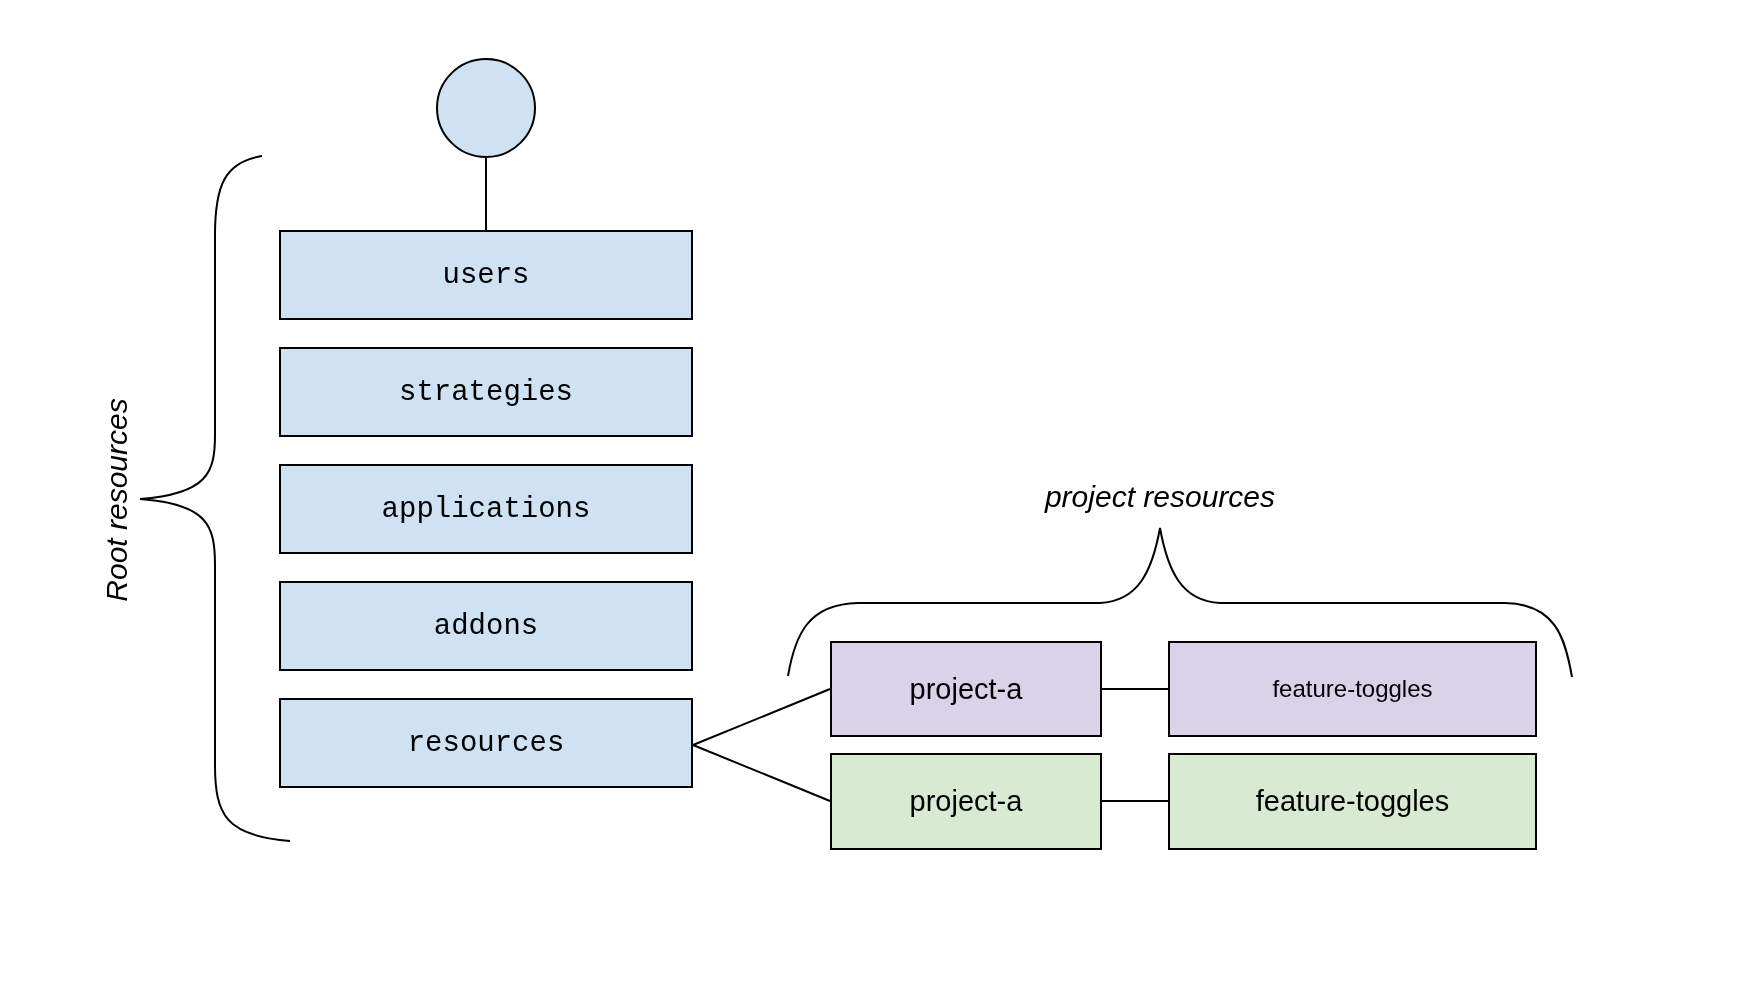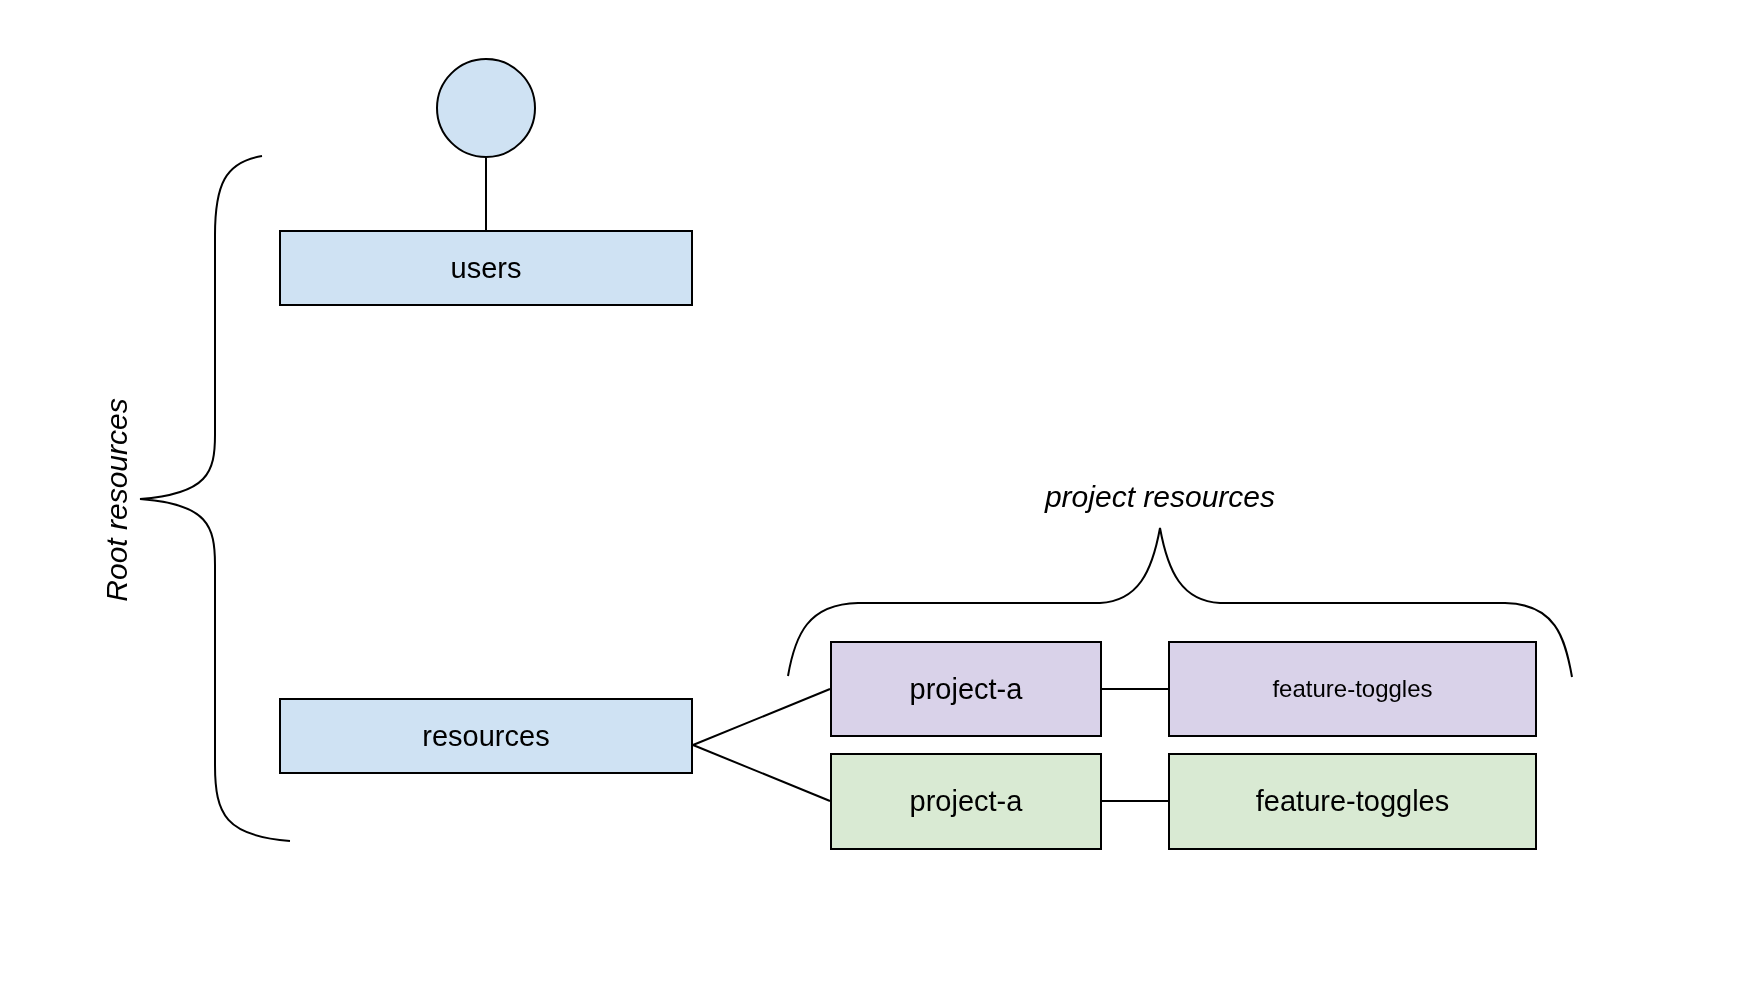--- a/index.html
+++ b/index.html
@@ -65,21 +65,21 @@
     transform: rotate(-90deg);
   }
   #project-group-label {
     left: 1010px;
     top: 477px;
     width: 300px;
     height: 40px;
     line-height: 40px;
   }
   
-  .root-node   { left: 279px; width: 414px; height: 76px; }
+  .root-node   { left: 279px; width: 414px; height: 90px; font-family: Liberation Mono, monospace; }
   #node-users        { top: 230px; }
   #node-strategies   { top: 347px; }
   #node-applications { top: 464px; }
   #node-addons       { top: 581px; }
   #node-projects     { top: 698px; }
   
   .proj-a-col  { left: 830px;  width: 272px; }
   .ft-col      { left: 1168px; width: 369px; }
   .proj-row-1  { top: 641px; height: 96px; }
   .proj-row-2  { top: 753px; height: 97px; }
@@ -117,20 +117,23 @@
       <path d="M 1102 801 L 1168 801"></path>
     </g>
   </svg>
 
   <div class="actor-circle"></div>
 
   <div id="root-group-label" class="group-label">Root resources</div>
   <div id="project-group-label" class="group-label">project resources</div>
 
   <div id="node-users" class="node blue root-node">users</div>
+  <div id="node-strategies" class="node blue root-node">strategies</div>
+  <div id="node-applications" class="node blue root-node">applications</div>
+  <div id="node-addons" class="node blue root-node">addons</div>
   <div id="node-projects" class="node blue root-node">resources</div>
 
   <div class="node purple proj-a-col proj-row-1">project-a</div>
   <div class="node purple ft-col proj-row-1 small-text">feature-toggles</div>
 
   <div class="node green proj-a-col proj-row-2">project-a</div>
   <div class="node green ft-col proj-row-2">feature-toggles</div>
 
 </div>
 

